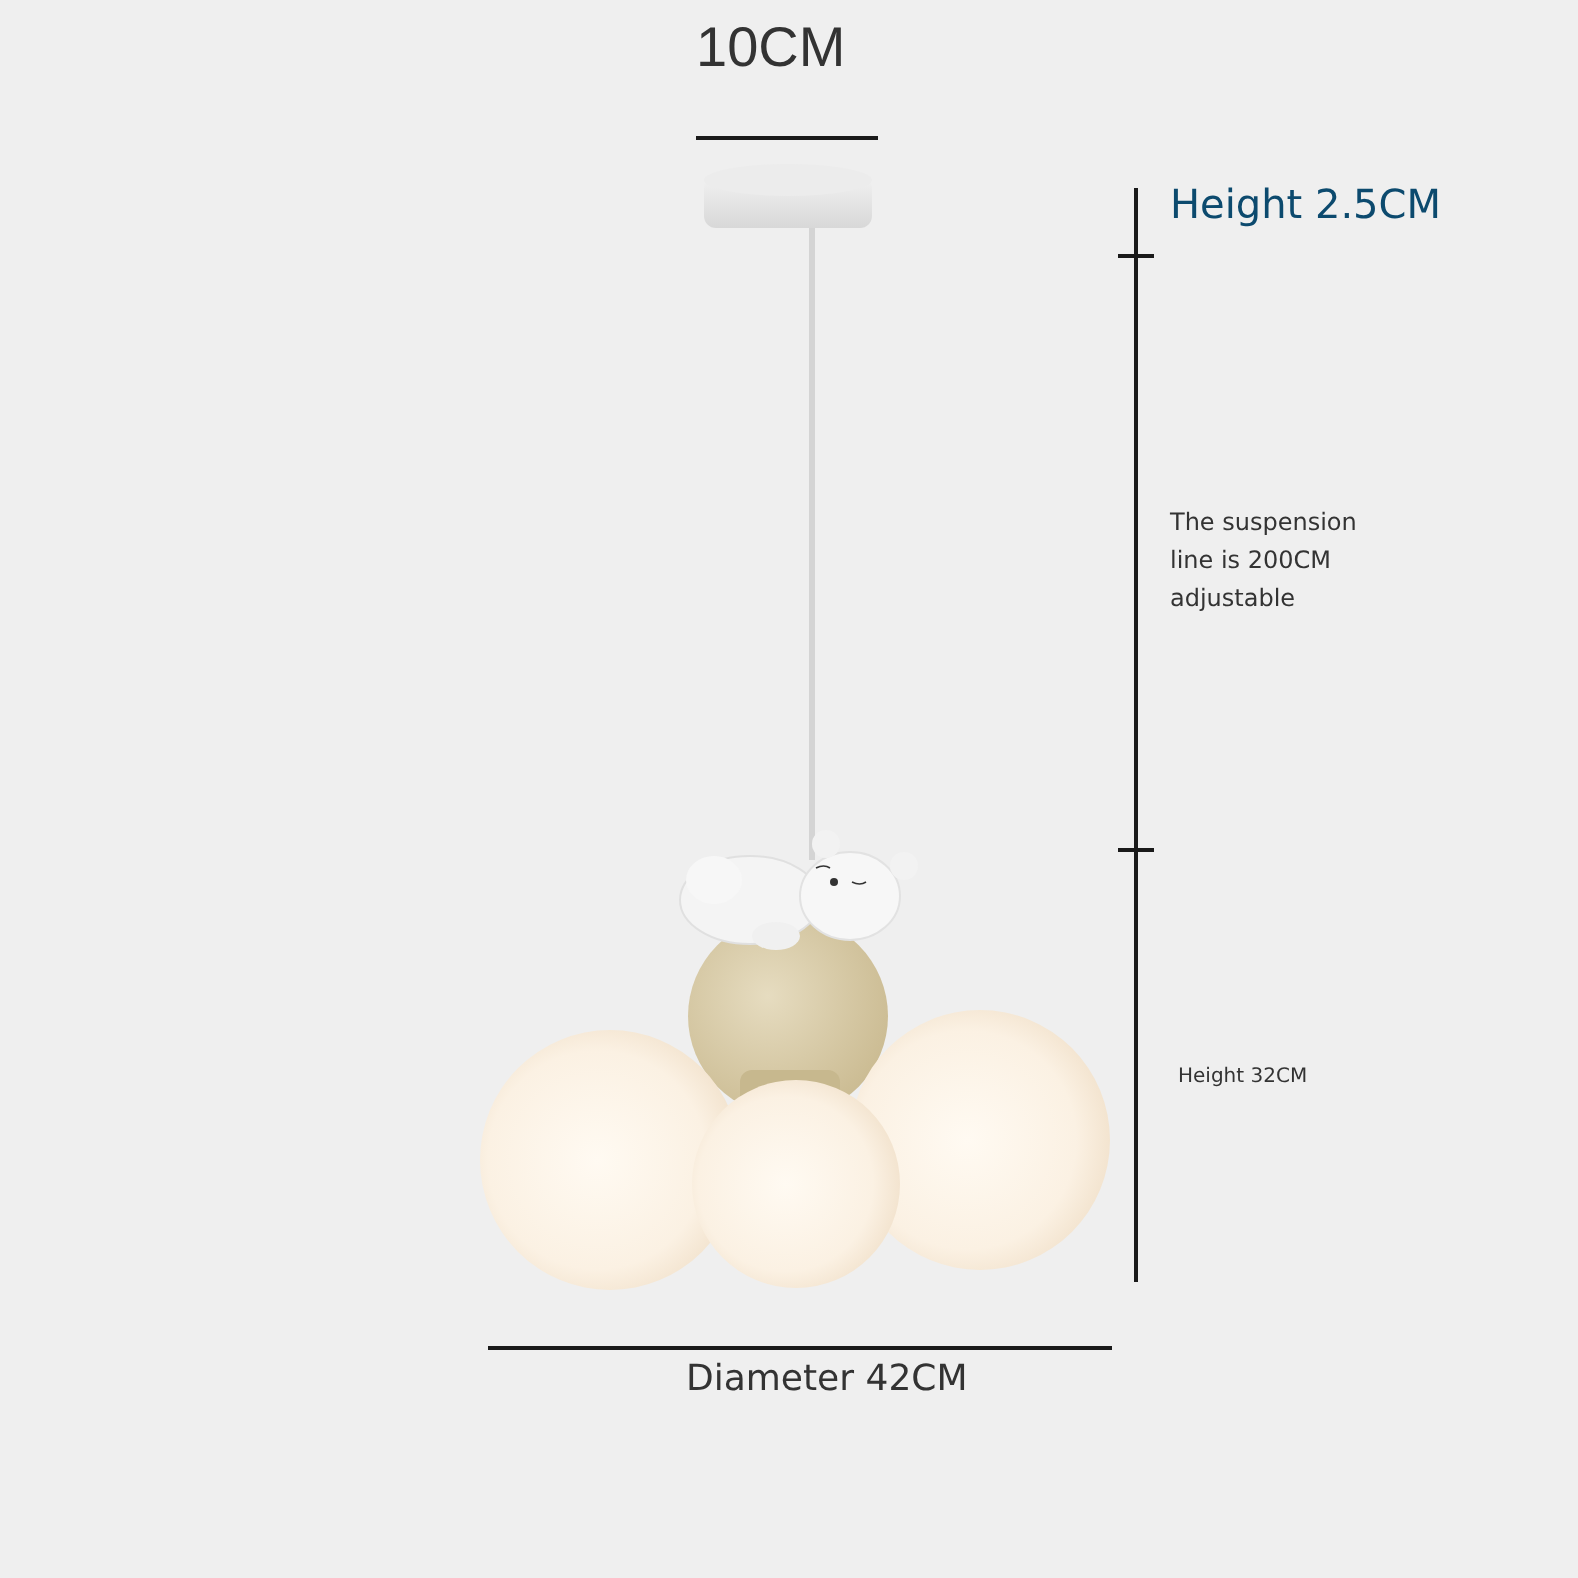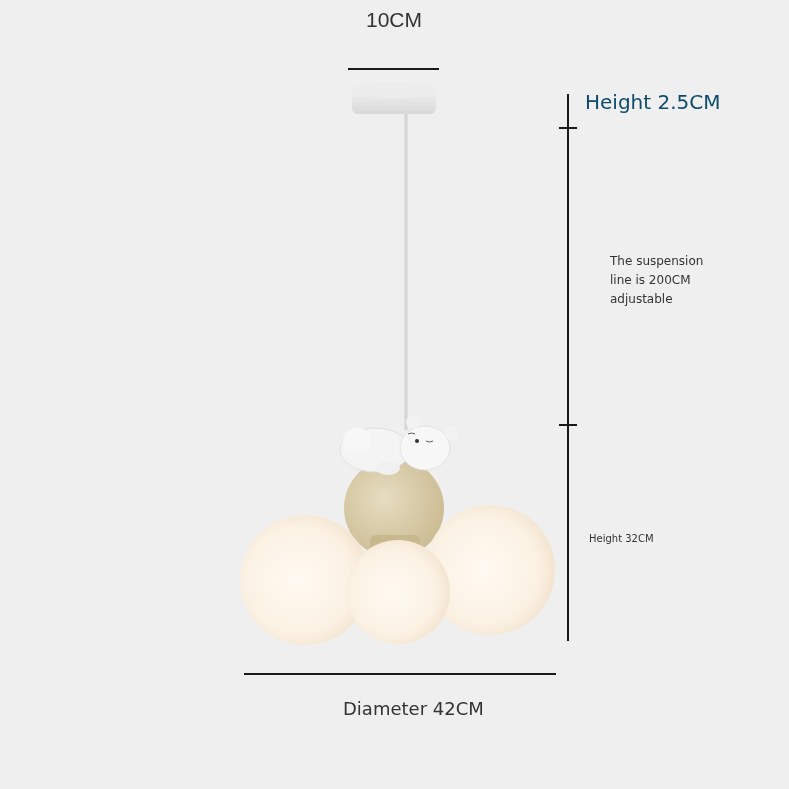--- a/index.html
+++ b/index.html
@@ -1,25 +1,25 @@
 <!DOCTYPE html>
 <html><head>
   <meta charset="utf-8">
   <style>
     html, body { margin:0; padding:0; }
     body { width:789px; height:789px; background:#efefef; position:relative; overflow:hidden; font-family:"DejaVu Sans", sans-serif; color:#2a2a2a; }
     .label { position:absolute; white-space:nowrap; }
-    .dim-top { left:348px; top:8px; width:92px; text-align:center; font-size:21px; font-family:"Liberation Sans", sans-serif; color:#333; }
+    .dim-top { left:348px; top:8px; width:92px; text-align:left; font-size:28px; font-family:"Liberation Sans", sans-serif; color:#333; }
     .hline { position:absolute; height:2px; background:#1a1a1a; }
     .vline { position:absolute; width:2px; background:#1a1a1a; }
     .tick { position:absolute; height:1.5px; width:18px; background:#1a1a1a; }
     .h25 { left:585px; top:90px; font-size:20px; color:#0c4a6e; }
-    .susp { left:585px; top:252px; font-size:12px; line-height:19px; color:#333; white-space:normal; width:120px;margin-left:25px; }
+    .susp { left:585px; top:252px; font-size:12px; line-height:19px; color:#333; white-space:normal; width:120px; }
     .h32 { left:589px; top:533px; font-size:10px; color:#333; }
-    .diam { left:343px; top:698px; font-size:18px; color:#333; }
+    .diam { left:343px; top:679px; font-size:18px; color:#333; }
     svg { position:absolute; left:0; top:0; }
   </style>
 </head>
 <body>
 
 <svg width="789" height="789" viewBox="0 0 789 789">
   <defs>
     <radialGradient id="globeG" cx="45%" cy="50%" r="60%">
       <stop offset="0%" stop-color="#fffaf2"></stop>
       <stop offset="70%" stop-color="#fbf1e3"></stop>

